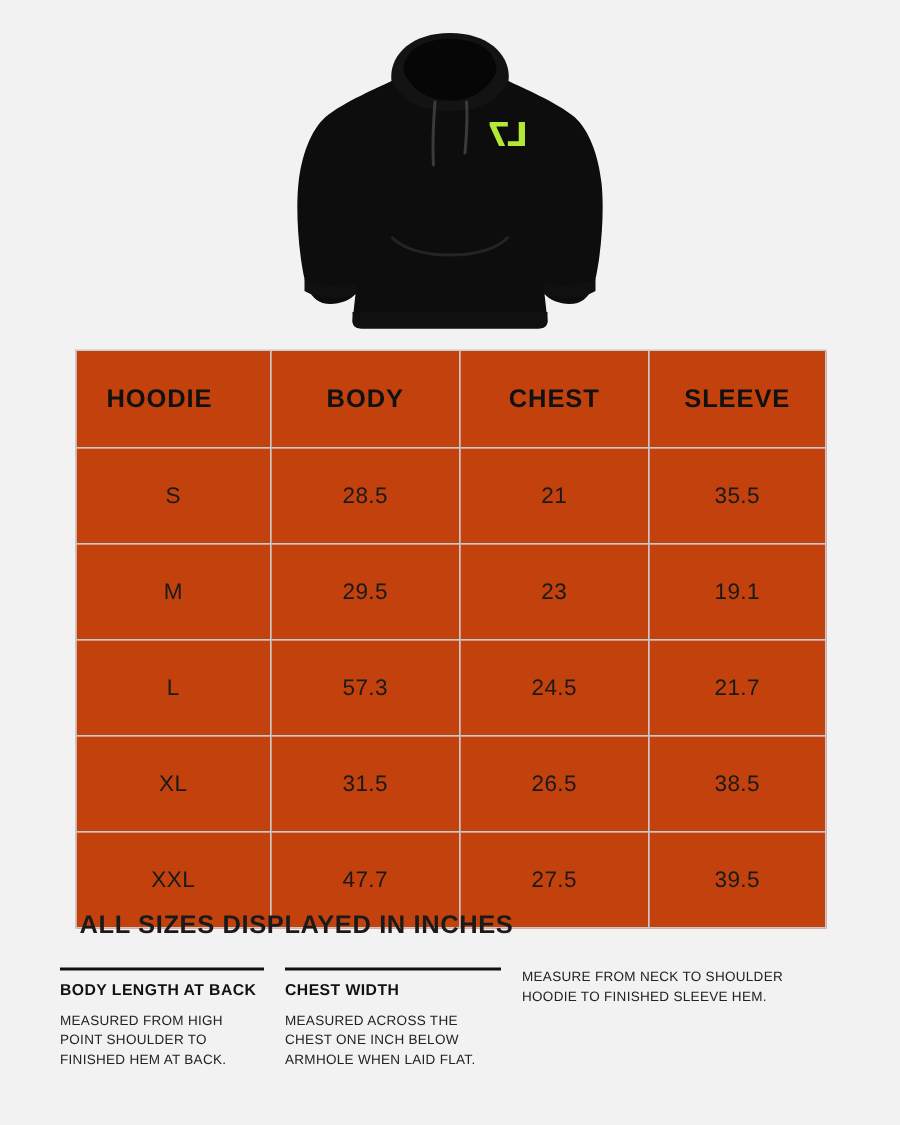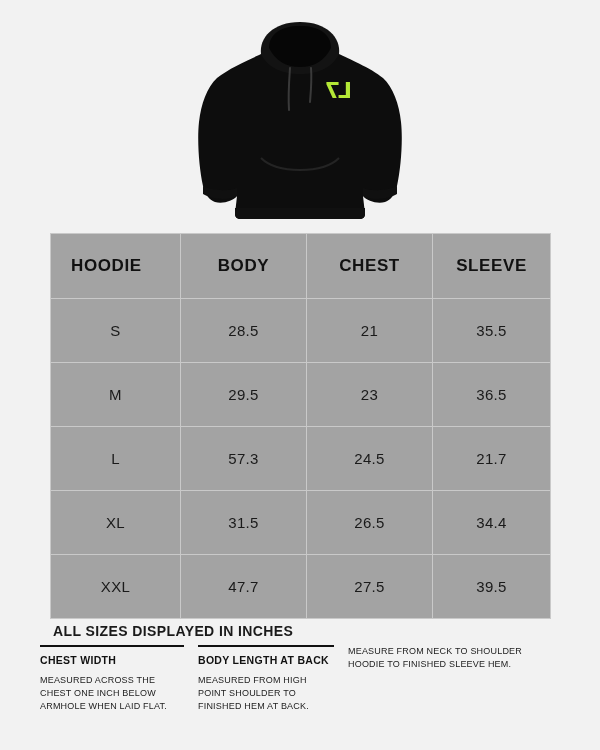--- a/index.html
+++ b/index.html
@@ -58,21 +58,21 @@
   table.size-table {
     border-collapse: collapse;
     width: 500px;
     table-layout: fixed;
   }
   table.size-table th,
   table.size-table td {
     border: 1px solid #c9c9c9;
     text-align: center;
     vertical-align: middle;
-    background: #a3a3a3;
+    background: #c2410c;
   }
   table.size-table thead th {
     height: 62px;
     font-size: 17px;
     font-weight: 700;
     letter-spacing: 0.6px;
     color: #111;
   }
   table.size-table thead th.col-head-first {
     text-align: left;
@@ -86,22 +86,22 @@
     letter-spacing: 0.3px;
   }
   col.c1 { width: 130px; }
   col.c2 { width: 126px; }
   col.c3 { width: 126px; }
   col.c4 { width: 118px; }
 
   .units-note {
     position: absolute;
     left: 53px;
-    top: 623px;
-    font-size: 14px;
+    top: 607px;
+    font-size: 17px;
     font-weight: 700;
     letter-spacing: 0.4px;
     color: #1a1a1a;
   }
 
   
   .notes {
     position: absolute;
     left: 40px;
     top: 645px;
@@ -202,53 +202,53 @@
         <tr>
           <td>S</td>
           <td>28.5</td>
           <td>21</td>
           <td>35.5</td>
         </tr>
         <tr>
           <td>M</td>
           <td>29.5</td>
           <td>23</td>
-          <td>36.5</td>
+          <td>19.1</td>
         </tr>
         <tr>
           <td>L</td>
           <td>57.3</td>
           <td>24.5</td>
           <td>21.7</td>
         </tr>
         <tr>
           <td>XL</td>
           <td>31.5</td>
           <td>26.5</td>
-          <td>34.4</td>
+          <td>38.5</td>
         </tr>
         <tr>
           <td>XXL</td>
           <td>47.7</td>
           <td>27.5</td>
           <td>39.5</td>
         </tr>
       </tbody>
     </table>
   </div>
 
   <div class="units-note">ALL SIZES DISPLAYED IN INCHES</div>
 
   <div class="notes">
+    <div class="note n1">
+      <div class="note-title">BODY LENGTH AT BACK</div>
+      <div class="note-body">MEASURED FROM HIGH POINT SHOULDER TO FINISHED HEM AT BACK.</div>
+    </div>
     <div class="note n2">
       <div class="note-title">CHEST WIDTH</div>
       <div class="note-body">MEASURED ACROSS THE CHEST ONE INCH BELOW ARMHOLE WHEN LAID FLAT.</div>
-    </div>
-    <div class="note n1">
-      <div class="note-title">BODY LENGTH AT BACK</div>
-      <div class="note-body">MEASURED FROM HIGH POINT SHOULDER TO FINISHED HEM AT BACK.</div>
     </div>
     <div class="note n3">
       <div class="note-body">MEASURE FROM NECK TO SHOULDER HOODIE TO FINISHED SLEEVE HEM.</div>
     </div>
   </div>
 
 </div>
 
 </body></html>

